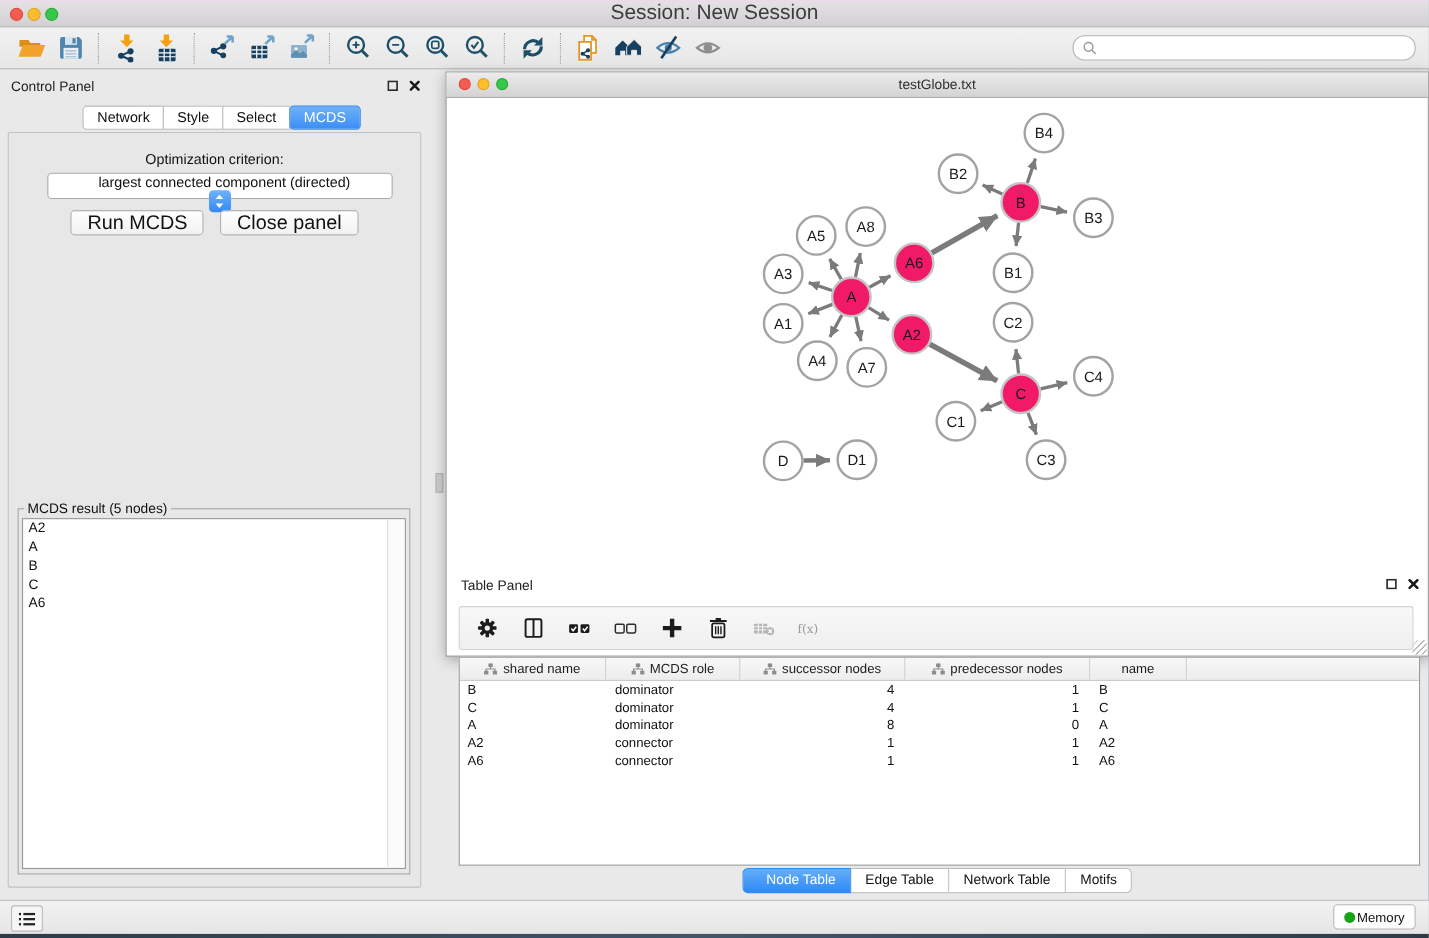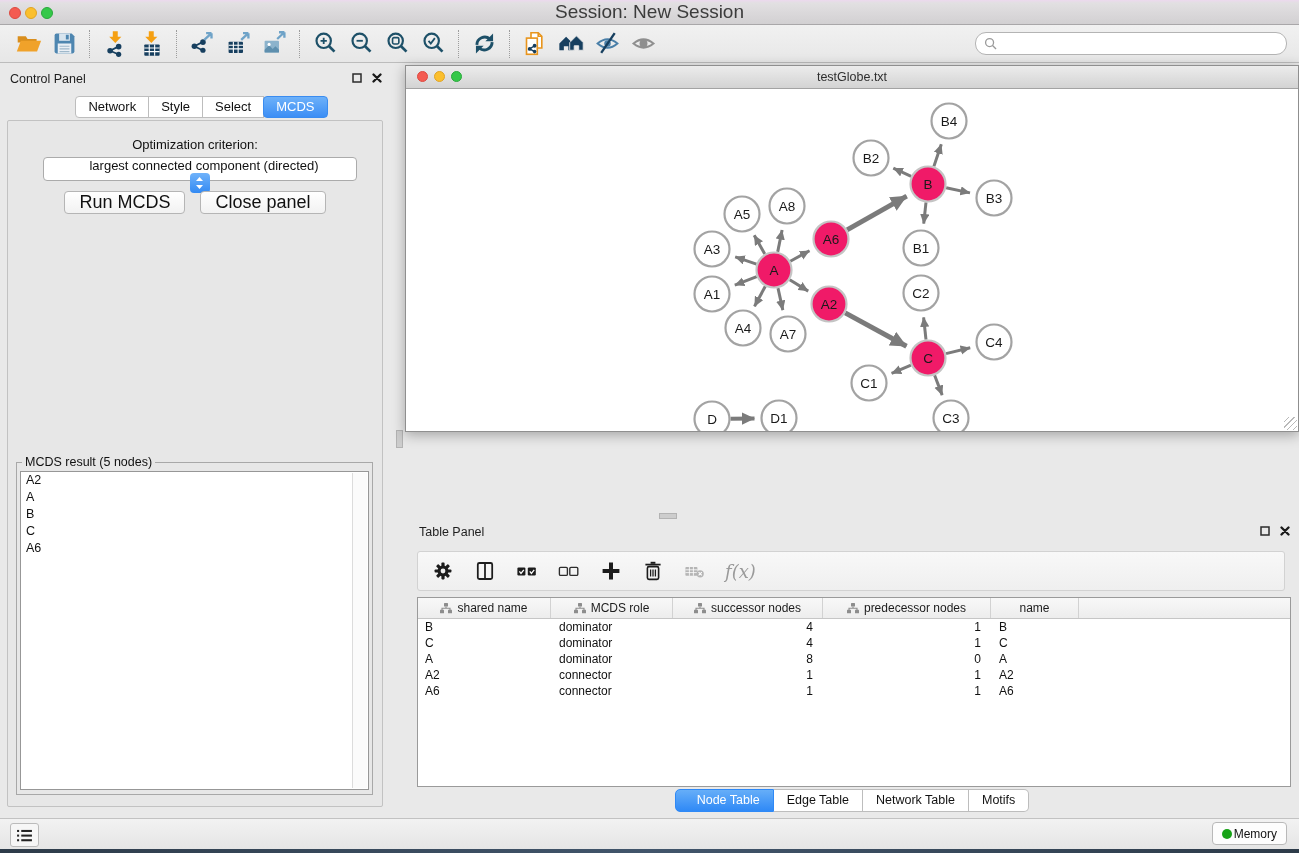--- a/index.html
+++ b/index.html
@@ -56,21 +56,21 @@
   .mcds-fieldset{position:absolute;left:8px;right:9px;top:334px;height:340px;
     border:1px solid #a8a8a8;margin:0;padding:2px 3px 4px 3px;box-sizing:border-box;background:transparent;}
   .mcds-fieldset legend{font-size:12.5px;color:#111;padding:0 3px;margin-left:2px;}
   .mcds-list{position:relative;width:100%;height:100%;background:#fff;border:1px solid #979797;
     box-sizing:border-box;overflow:hidden;}
   .mcds-scroll{position:absolute;top:1px;bottom:1px;right:1px;width:14px;background:#fbfbfb;
     border-left:1px solid #dcdcdc;}
   .list-item{font-size:12.5px;color:#111;padding:1px 5px;height:15px;line-height:15px;}
 
   
-  .network-window{position:absolute;left:405px;top:65px;width:894px;height:367px;background:#fff;
+  .network-window{position:absolute;left:405px;top:65px;width:894px;height:532px;background:#fff;
     border:1px solid #8f8f8f;box-sizing:border-box;box-shadow:0 3px 12px rgba(0,0,0,.3);}
   .nw-titlebar{position:relative;height:22px;background:linear-gradient(#ececec,#d3d3d3);
     border-bottom:1px solid #a3a3a3;}
   .nw-title{text-align:center;line-height:22px;font-size:12.5px;color:#2e2e2e;}
   .nw-lights{position:absolute;left:11px;top:5px;display:flex;gap:6px;}
   .nw-light{width:11px;height:11px;border-radius:50%;box-sizing:border-box;}
   .nw-canvas{position:absolute;left:0;top:23px;right:0;bottom:0;overflow:hidden;}
   .resize-grip{position:absolute;right:1px;bottom:1px;width:13px;height:13px;
     background:repeating-linear-gradient(135deg,transparent 0 3px,#b9b9b9 3px 4px);}
 
@@ -79,21 +79,21 @@
   .h-handle{position:absolute;left:659px;top:513px;width:16px;height:4px;background:#cdcdcd;border:1px solid #b3b3b3;}
 
   
   .table-panel{position:absolute;left:405px;top:518px;width:894px;height:297px;}
   .tp-title{position:absolute;left:14px;top:7px;font-size:12.5px;color:#1e1e1e;}
   .tp-toolbar{position:absolute;left:12px;top:33px;width:868px;height:40px;
     background:linear-gradient(#f8f8f8,#efefef);border:1px solid #d2d2d2;border-radius:3px;
     display:flex;align-items:center;gap:18px;padding:0 13px;box-sizing:border-box;}
   .tp-icon{display:flex;align-items:center;justify-content:center;}
   .tp-icon svg{width:24px;height:24px;display:block;}
-  .fx-label{font-size:18px;color:#9a9a9a;font-family:"DejaVu Serif",serif;font-style:italic;}
+  .fx-label{font-size:11px;color:#9a9a9a;font-family:"DejaVu Serif",serif;}
   .tp-table{position:absolute;left:12px;top:79px;width:874px;height:190px;background:#fff;
     border:1px solid #9a9a9a;box-sizing:border-box;overflow:hidden;}
   .thead{display:flex;height:20px;background:linear-gradient(#f8f8f8,#ededed);border-bottom:1px solid #c6c6c6;}
   .th{border-right:1px solid #d2d2d2;display:flex;align-items:center;justify-content:center;gap:5px;
     font-size:12px;color:#1c1c1c;box-sizing:border-box;flex:none;}
   .th.filler{flex:1;border-right:none;}
   .col0{width:133px}.col1{width:122px}.col2{width:150px}.col3{width:168px}.col4{width:88px}
   .tr{display:flex;height:16px;align-items:center;}
   .td{font-size:12px;color:#111;box-sizing:border-box;flex:none;white-space:nowrap;}
   .td.col0{padding-left:7px;}

